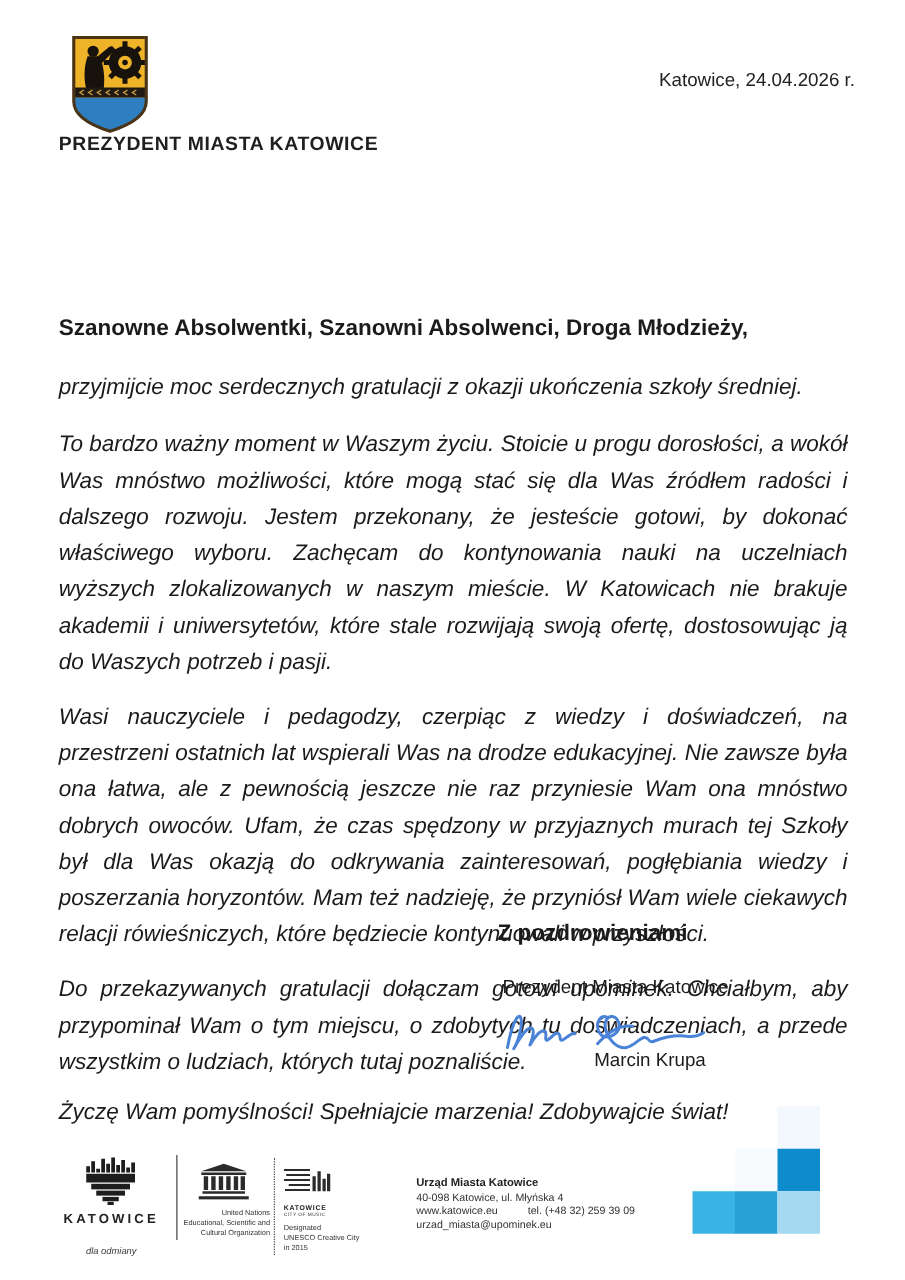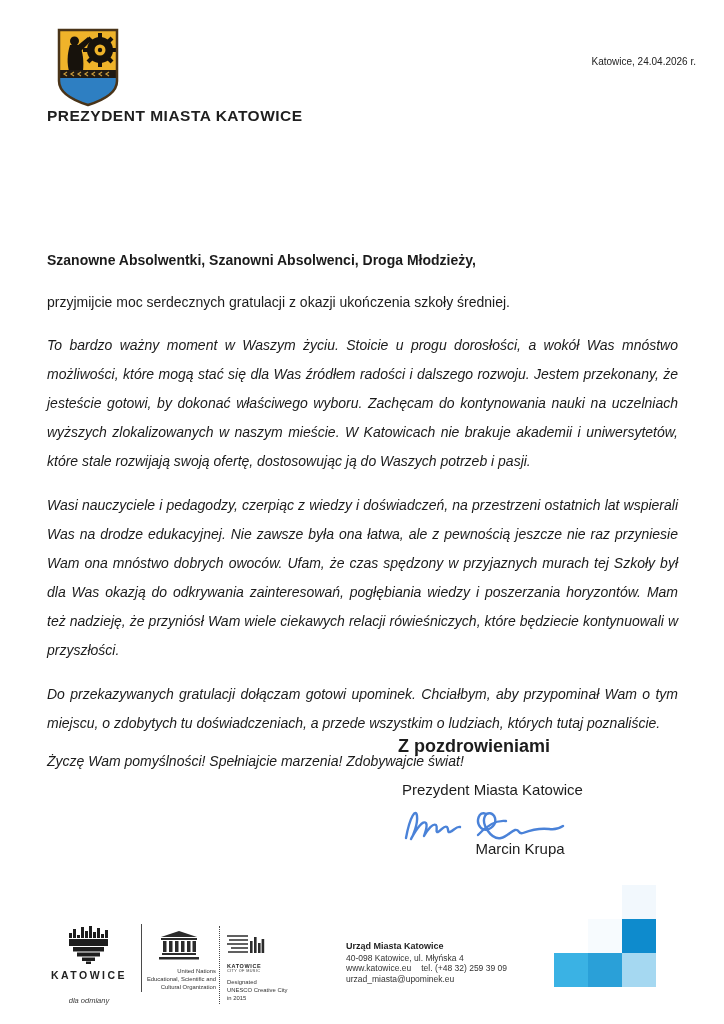--- a/index.html
+++ b/index.html
@@ -3,27 +3,27 @@
 <meta charset="utf-8">
 <style>
   html,body { margin:0; padding:0; background:#ffffff; }
   .page {
     position:relative; width:724px; height:1024px; background:#ffffff;
     font-family:"Liberation Sans", sans-serif; color:#1c1c1c; overflow:hidden;
   }
 
   
   .crest { position:absolute; left:57px; top:28px; }
-  .dateline { position:absolute; top:56px; right:28px; font-size:10px; color:#222; }
+  .dateline { position:absolute; top:56px; right:40px; font-size:15px; color:#222; }
   .sender-title { position:absolute; left:47px; top:107px; font-size:15.5px; font-weight:bold; letter-spacing:0.5px; color:#1f1f1f; }
 
   
-  .letter-body { position:absolute; left:47px; top:252px; width:631px; font-size:14px; color:#1b1b1b; }
+  .letter-body { position:absolute; left:47px; top:252px; width:631px; font-size:18px; color:#1b1b1b; }
   .salutation { font-weight:bold; margin:0 0 26px 0; }
-  .intro { margin:0 0 21px 0; }
+  .intro { font-style:italic; margin:0 0 21px 0; }
   .par { font-style:italic; text-align:justify; line-height:29px; margin:0 0 15px 0; }
   .wish { font-style:italic; margin:14px 0 0 0; }
 
   
   .sig-block { position:absolute; left:398px; top:736px; width:235px; }
   .sig-closing { font-weight:bold; font-size:18px; margin:0 0 0 0; }
   .sig-title { font-size:15px; margin:24px 0 0 4px; }
   .sig-svg { display:block; margin:2px 0 0 0; }
   .sig-name { font-size:15px; width:160px; margin:-6px 0 0 42px; text-align:center; }
 
@@ -37,23 +37,23 @@
 
   .unesco-block { position:absolute; left:142px; top:930px; width:74px; }
   .unesco-block svg { display:block; margin:0 auto; }
   .unesco-text { margin-top:5px; font-size:5.9px; line-height:8px; color:#333; text-align:right; }
 
   .music-block { position:absolute; left:227px; top:933px; width:90px; }
   .music-brand { font-size:5.5px; font-weight:bold; letter-spacing:0.6px; color:#222; margin-top:2px; }
   .music-brand-sub { font-size:3.8px; letter-spacing:0.4px; color:#333; }
   .music-text { margin-top:5px; font-size:5.9px; line-height:8px; color:#333; }
 
-  .address-block { position:absolute; left:346px; top:941px; font-size:8.5px; line-height:10.5px; color:#333; }
+  .address-block { position:absolute; left:333px; top:941px; font-size:8.5px; line-height:10.5px; color:#333; }
   .address-org { font-weight:bold; font-size:9px; color:#1f1f1f; margin-bottom:1px; }
-  .web-tel span { margin-right:10px;text-align:center; }
+  .web-tel span { margin-right:24px;text-align:center; }
 
   
   .sq { position:absolute; width:34px; height:34px; }
   .sq-a { left:622px; top:885px; background:#f2f8fd; }
   .sq-b { left:588px; top:919px; background:#f7fbfe; }
   .sq-c { left:622px; top:919px; background:#0e8bcd; }
   .sq-d { left:554px; top:953px; background:#3ab2e4; }
   .sq-e { left:588px; top:953px; background:#2aa0d8; }
   .sq-f { left:622px; top:953px; background:#a5d8f1; }
 </style>

